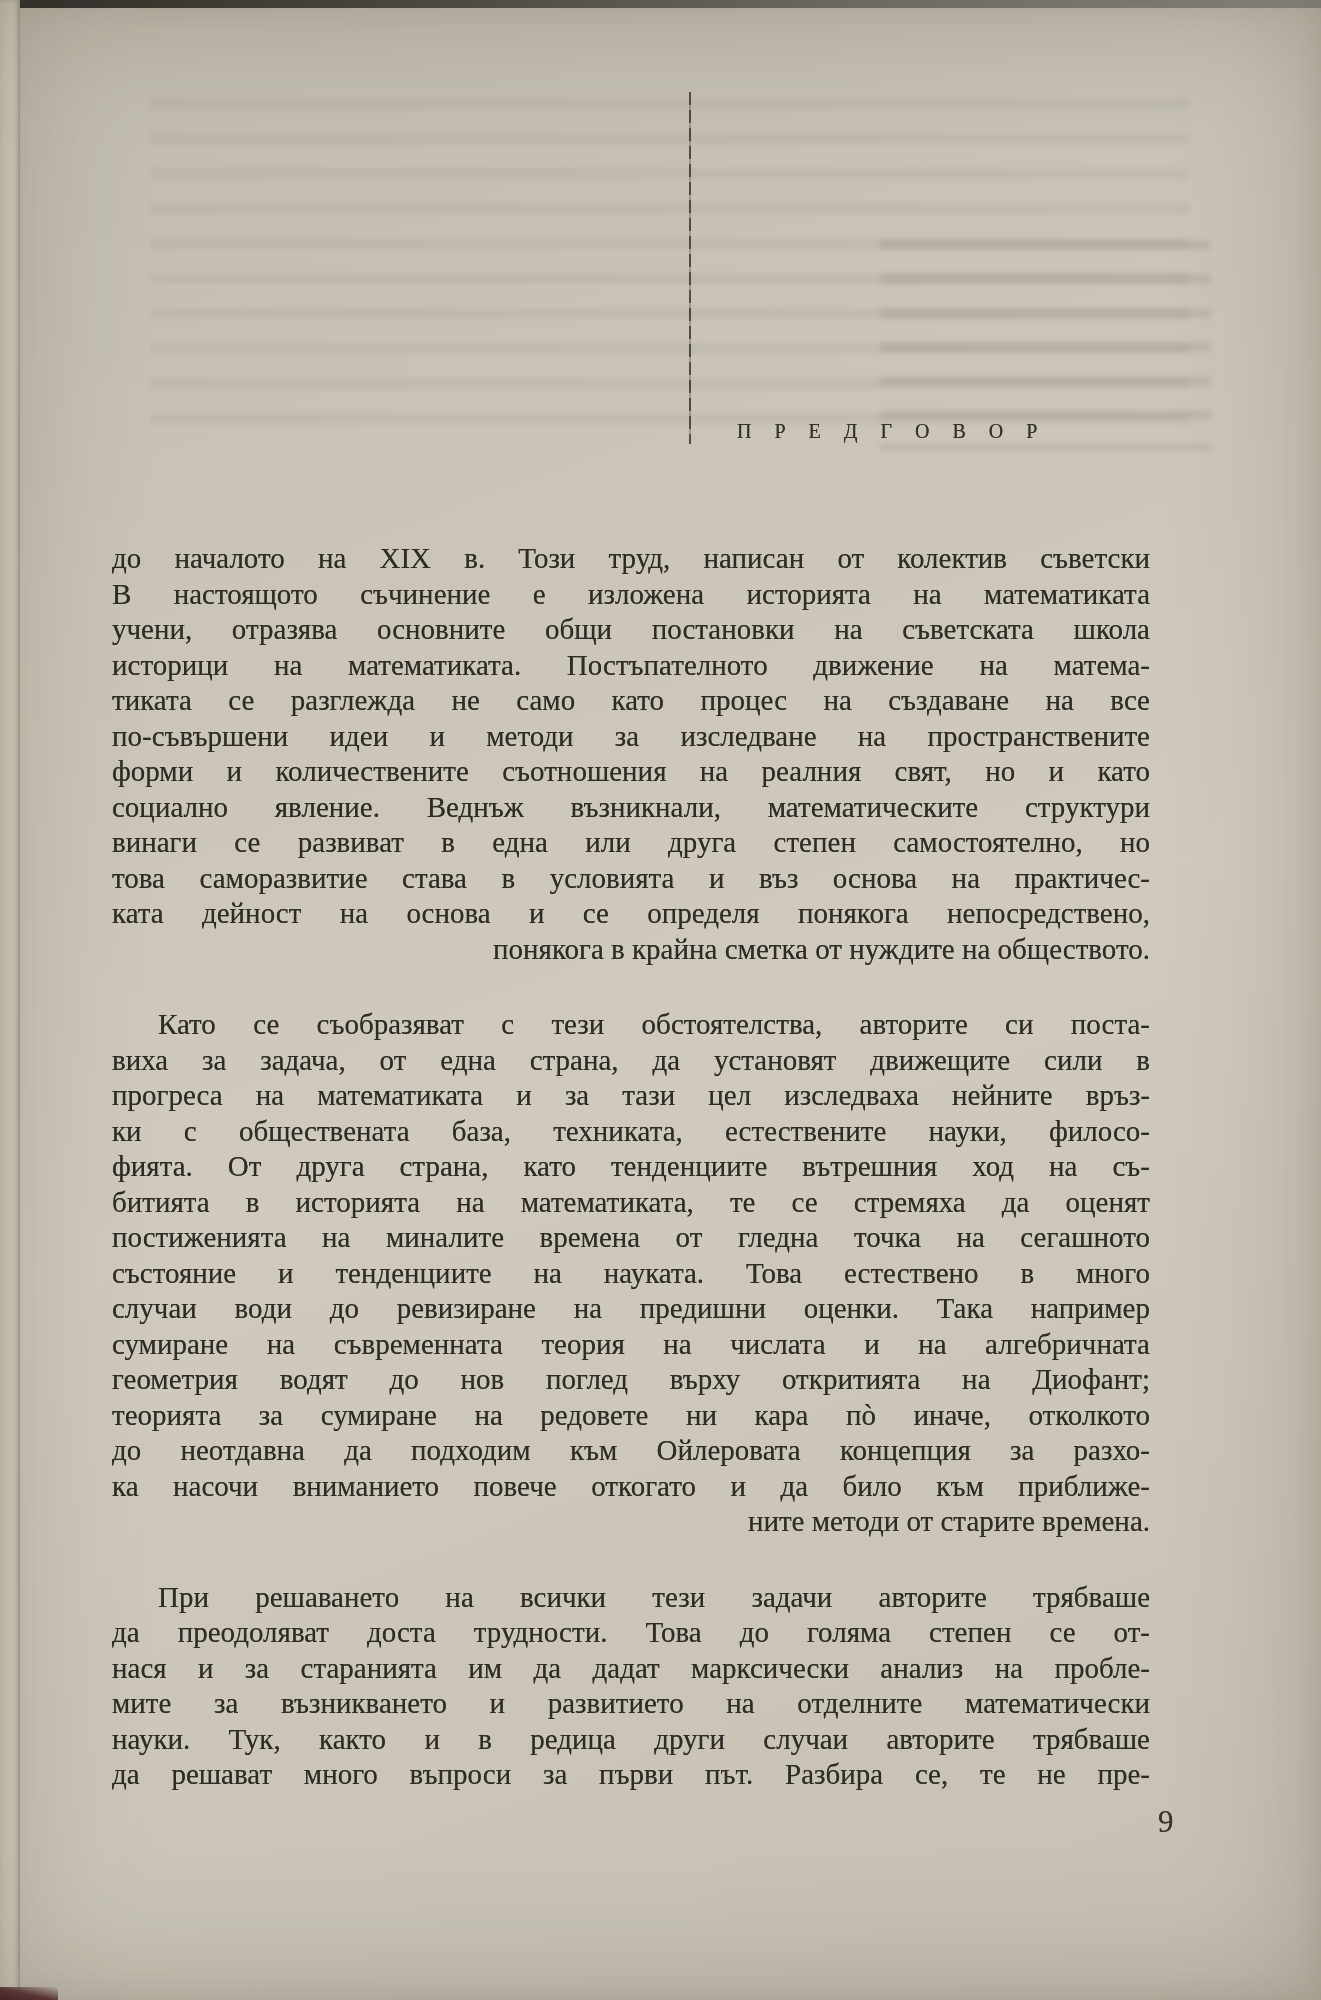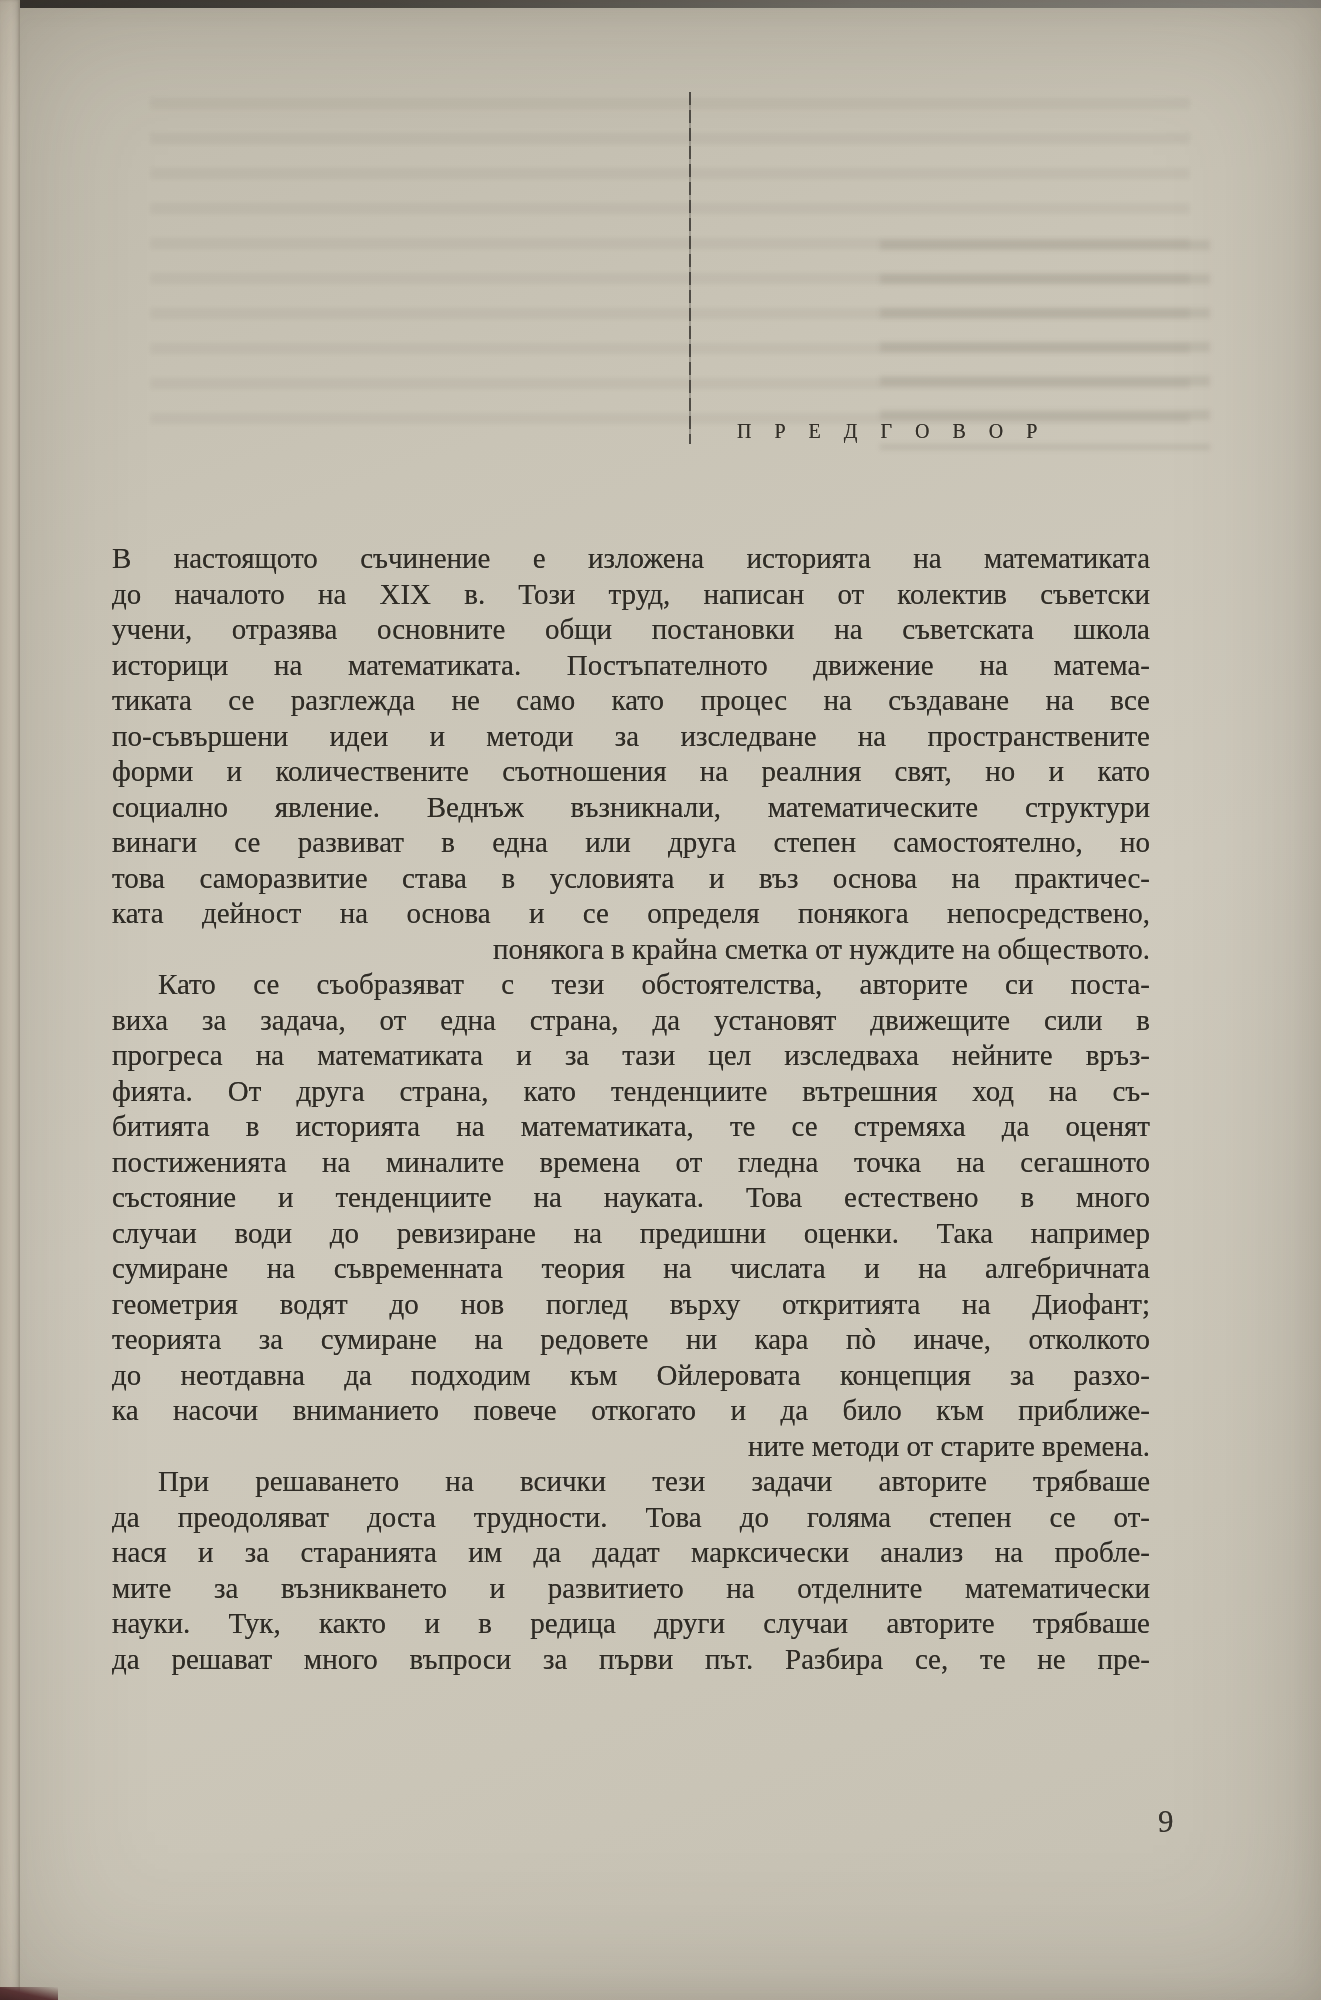--- a/index.html
+++ b/index.html
@@ -67,54 +67,55 @@
     white-space: nowrap;
   }
   .body-text {
     position: absolute; left: 112px; top: 541px; width: 1038px;
     font-size: 29px; line-height: 35.5px;
     color: #2f2c26;
     text-shadow: 0 0 0.5px rgba(47, 44, 38, 0.7);
   }
   .line { text-align: right; white-space: normal; }
   .line.j { text-align: justify; text-align-last: justify; }
-  .line.ind { text-indent: 46px; }
+  .line.ind { text-indent: 46px; margin-top: 40px; }
   .page-number {
     position: absolute; left: 1158px; top: 1804px;
     font-size: 31px; color: #38342e;
     text-shadow: 0 0 0.5px rgba(56, 52, 46, 0.7);
   }
 </style>
 </head>
 <body>
 
 <div class="top-edge"></div>
 <div class="left-page-edge"></div>
 <div class="show-through"></div>
 <div class="show-through-right"></div>
 <div class="fold-line"></div>
 
 <div class="page-title">П Р Е Д Г О В О Р</div>
 
 <div class="body-text">
+    <div class="line j">до началото на XIX в. Този труд, написан от колектив съветски</div>
     <div class="line j">В настоящото съчинение е изложена историята на математиката</div>
-    <div class="line j">до началото на XIX в. Този труд, написан от колектив съветски</div>
     <div class="line j">учени, отразява основните общи постановки на съветската школа</div>
     <div class="line j">историци на математиката. Постъпателното движение на матема-</div>
     <div class="line j">тиката се разглежда не само като процес на създаване на все</div>
     <div class="line j">по-съвършени идеи и методи за изследване на пространствените</div>
     <div class="line j">форми и количествените съотношения на реалния свят, но и като</div>
     <div class="line j">социално явление. Веднъж възникнали, математическите структури</div>
     <div class="line j">винаги се развиват в една или друга степен самостоятелно, но</div>
     <div class="line j">това саморазвитие става в условията и въз основа на практичес-</div>
     <div class="line j">ката дейност на основа и се определя понякога непосредствено,</div>
     <div class="line">понякога в крайна сметка от нуждите на обществото.</div>
     <div class="line j ind">Като се съобразяват с тези обстоятелства, авторите си поста-</div>
     <div class="line j">виха за задача, от една страна, да установят движещите сили в</div>
     <div class="line j">прогреса на математиката и за тази цел изследваха нейните връз-</div>
+    <div class="line j">ки с обществената база, техниката, естествените науки, филосо-</div>
     <div class="line j">фията. От друга страна, като тенденциите вътрешния ход на съ-</div>
     <div class="line j">битията в историята на математиката, те се стремяха да оценят</div>
     <div class="line j">постиженията на миналите времена от гледна точка на сегашното</div>
     <div class="line j">състояние и тенденциите на науката. Това естествено в много</div>
     <div class="line j">случаи води до ревизиране на предишни оценки. Така например</div>
     <div class="line j">сумиране на съвременната теория на числата и на алгебричната</div>
     <div class="line j">геометрия водят до нов поглед върху откритията на Диофант;</div>
     <div class="line j">теорията за сумиране на редовете ни кара пò иначе, отколкото</div>
     <div class="line j">до неотдавна да подходим към Ойлеровата концепция за разхо-</div>
     <div class="line j">ка насочи вниманието повече откогато и да било към приближе-</div>

